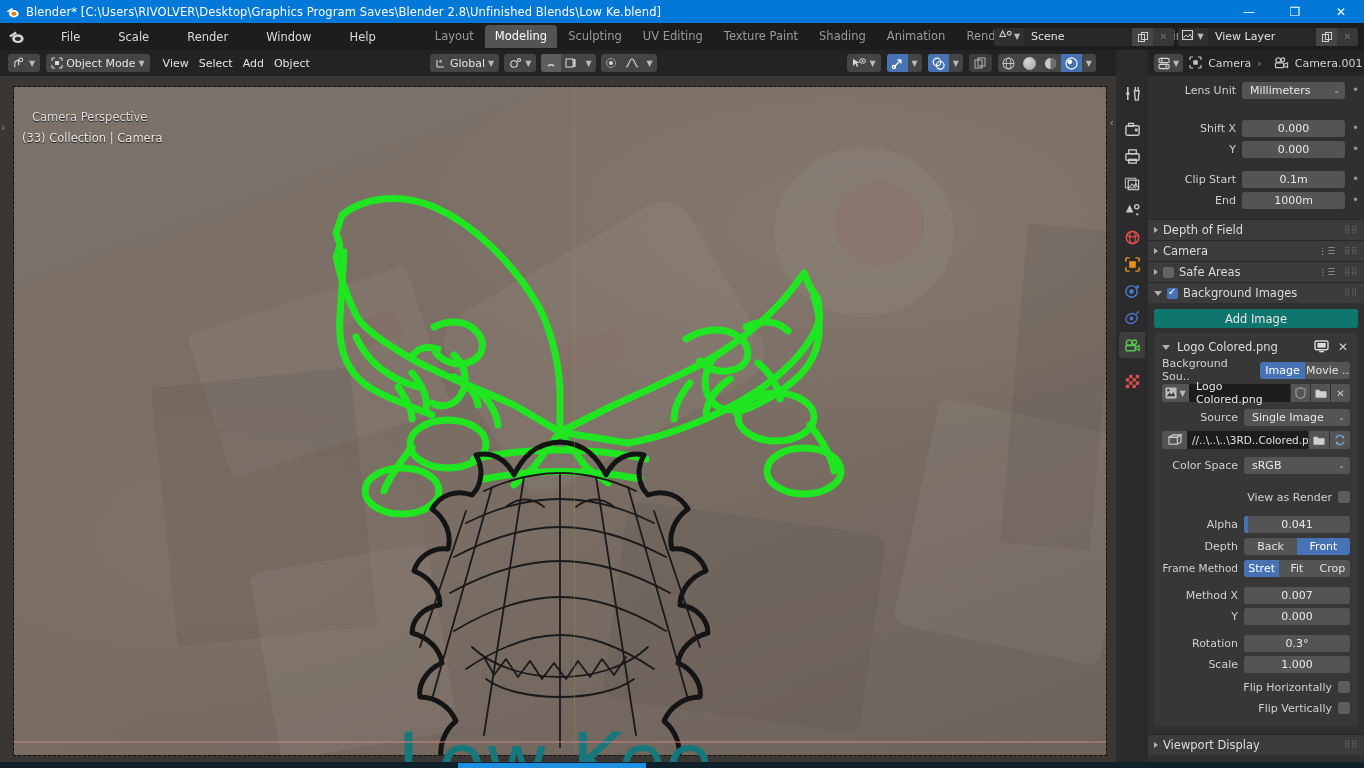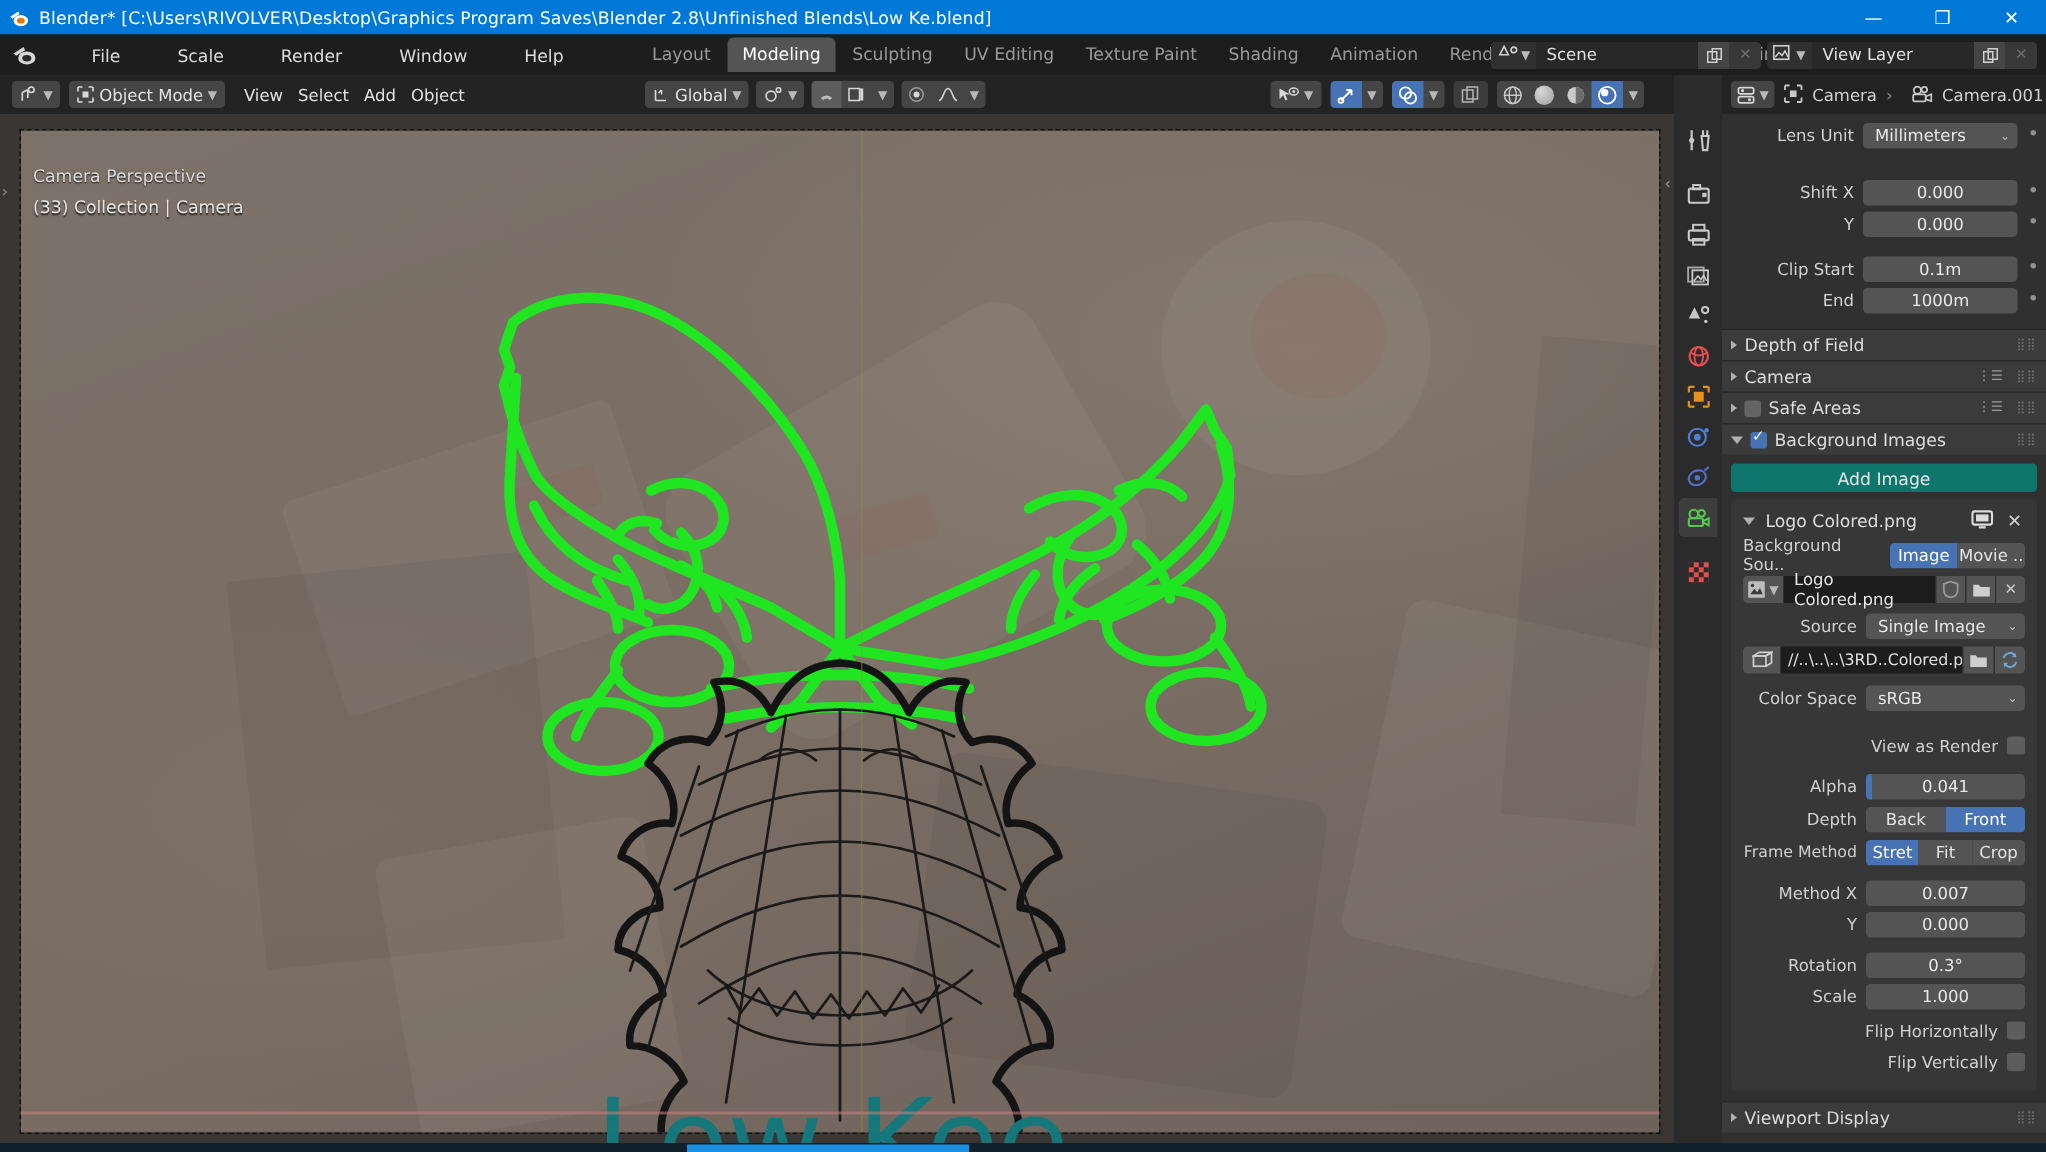--- a/index.html
+++ b/index.html
@@ -62,21 +62,21 @@
       linear-gradient(160deg,#7d7269 0%,#7a6e65 35%,#786c63 60%,#6e635b 100%);
   }
   .bgshape{ position:absolute; background:rgba(190,178,168,.10); }
   .bgshape.d{ background:rgba(80,66,60,.13); }
   .bgshape.r{ background:rgba(150,85,80,.13); }
 
   .ovl{ position:absolute; }
   #lowkee{ position:absolute; left:383px; top:636px; font-size:78px; color:#14797e;
      font-family:"DejaVu Sans","Liberation Sans",sans-serif; font-weight:400; letter-spacing:-1px;
      line-height:1; opacity:.96; }
-  #vp-text-perspective{ position:absolute; left:22px; top:34px; font-size:11.5px; color:#dddddd;
+  #vp-text-perspective{ position:absolute; left:32px; top:34px; font-size:11.5px; color:#dddddd;
      text-shadow:0 1px 1px rgba(0,0,0,.8); }
   #vp-text-collection{ position:absolute; left:22px; top:55px; font-size:11.5px; color:#e6e6e6;
      text-shadow:0 1px 1px rgba(0,0,0,.8); }
   #vp-sidebar-arrow{ position:absolute; left:1px; top:45px; color:#8d8d8d; font-size:11px; }
   #vp-right-arrow{ position:absolute; right:2px; top:40px; color:#9a9a9a; font-size:11px; }
 
   
   #props{ position:absolute; left:1116px; top:50px; width:248px; height:718px; background:#303030; }
   #prop-tabs{ position:absolute; left:0; top:0; width:32px; height:718px; background:#2b2b2b;
      padding-top:30px; display:flex; flex-direction:column; align-items:center; }

